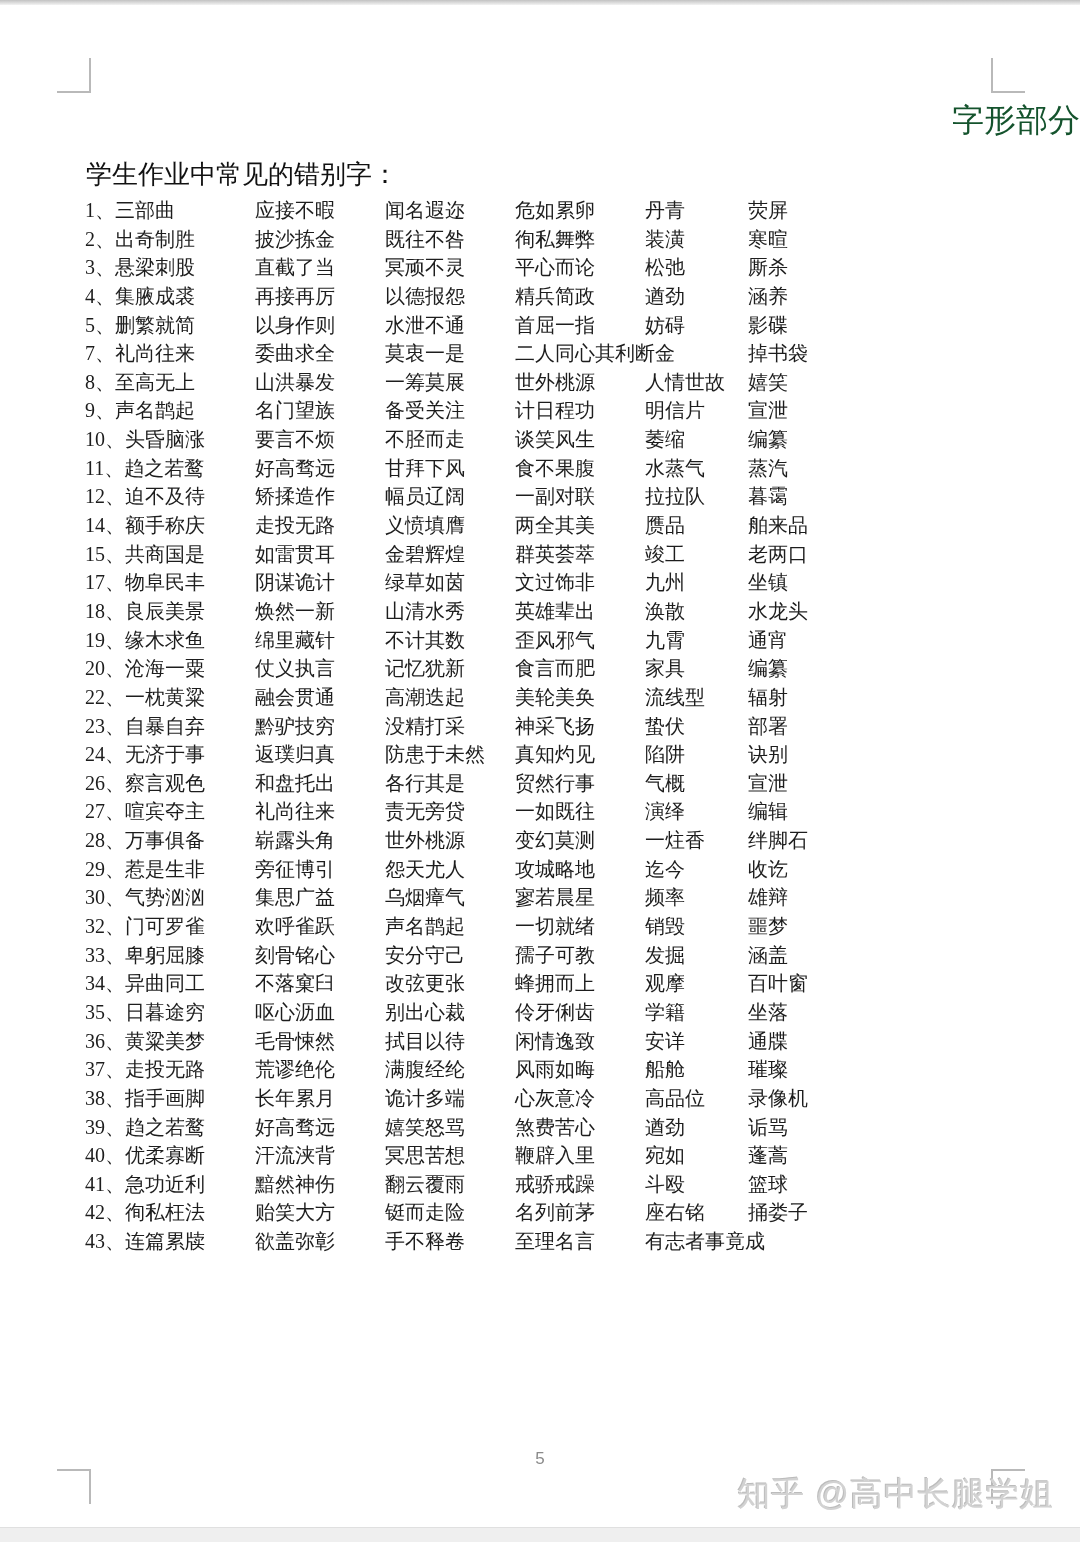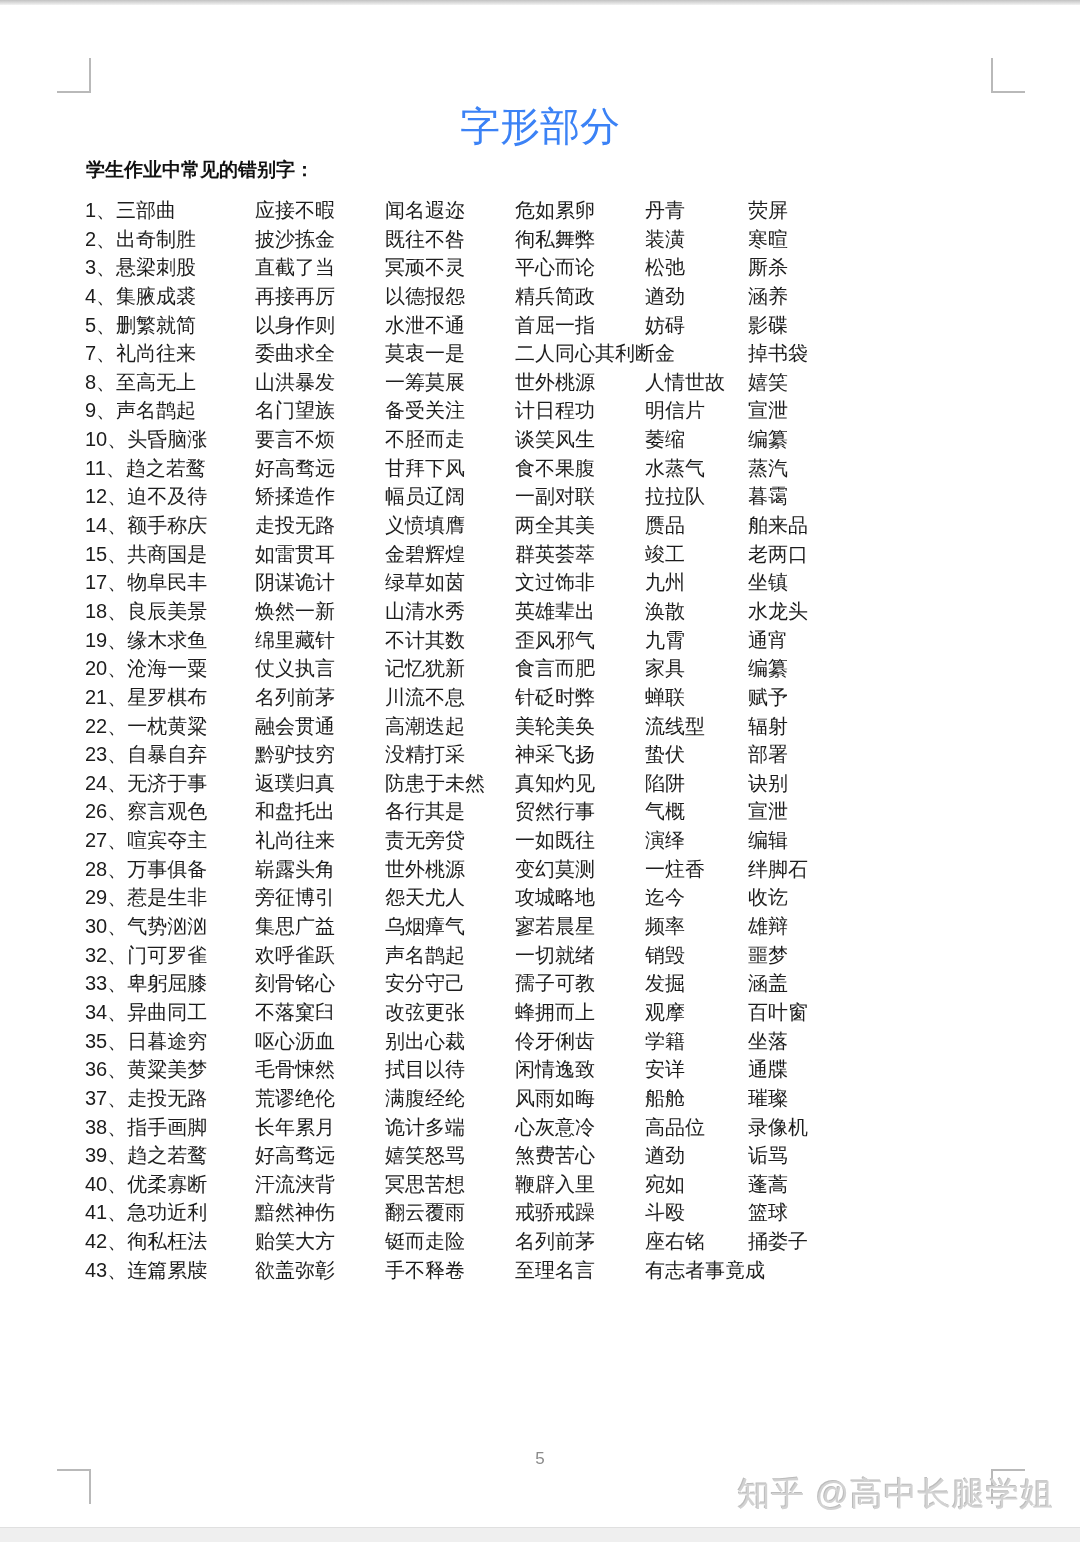--- a/index.html
+++ b/index.html
@@ -24,27 +24,27 @@
     position:absolute; width:32px; height:33px;
     border:0 solid #b9b9b9;
   }
   .crop.tl { left:57px;  top:58px;   border-right-width:2px; border-bottom-width:2px; }
   .crop.tr { left:991px; top:58px;   border-left-width:2px;  border-bottom-width:2px; }
   .crop.bl { left:57px;  top:1469px; border-right-width:2px; border-top-width:2px; }
   .crop.br { left:991px; top:1469px; border-left-width:2px;  border-top-width:2px; }
 
   .title {
     position:absolute; top:99px; left:0; width:100%;
-    text-align:center; font-size:40px; font-weight:400; color:#3b82f6;
+    text-align:right; font-size:32px; font-weight:400; color:#14532d;
   }
   .subtitle {
     position:absolute; top:157px; left:86px;
-    font-size:19px; font-weight:700; color:#111;
+    font-size:26px; font-weight:400; color:#111;
   }
-  .rows { position:absolute; top:196px; left:85px; right:12px; }
+  .rows { position:absolute; top:196px; left:85px; right:12px;font-family:Liberation Serif, serif; }
   .row {
     height:28.65px; line-height:28.65px;
     font-size:20px; white-space:nowrap;
   }
   .c { display:inline-block; vertical-align:top; white-space:nowrap; }
   .c0 { width:170px; }
   .c1 { width:130px; }
   .c2 { width:130px; }
   .c3 { width:130px; }
   .c4 { width:103px; }
@@ -85,21 +85,20 @@
       <div class="row"><span class="c c0">9、声名鹊起</span><span class="c c1">名门望族</span><span class="c c2">备受关注</span><span class="c c3">计日程功</span><span class="c c4">明信片</span><span class="c c5">宣泄</span></div>
       <div class="row"><span class="c c0">10、头昏脑涨</span><span class="c c1">要言不烦</span><span class="c c2">不胫而走</span><span class="c c3">谈笑风生</span><span class="c c4">萎缩</span><span class="c c5">编纂</span></div>
       <div class="row"><span class="c c0">11、趋之若鹜</span><span class="c c1">好高骛远</span><span class="c c2">甘拜下风</span><span class="c c3">食不果腹</span><span class="c c4">水蒸气</span><span class="c c5">蒸汽</span></div>
       <div class="row"><span class="c c0">12、迫不及待</span><span class="c c1">矫揉造作</span><span class="c c2">幅员辽阔</span><span class="c c3">一副对联</span><span class="c c4">拉拉队</span><span class="c c5">暮霭</span></div>
       <div class="row"><span class="c c0">14、额手称庆</span><span class="c c1">走投无路</span><span class="c c2">义愤填膺</span><span class="c c3">两全其美</span><span class="c c4">赝品</span><span class="c c5">舶来品</span></div>
       <div class="row"><span class="c c0">15、共商国是</span><span class="c c1">如雷贯耳</span><span class="c c2">金碧辉煌</span><span class="c c3">群英荟萃</span><span class="c c4">竣工</span><span class="c c5">老两口</span></div>
       <div class="row"><span class="c c0">17、物阜民丰</span><span class="c c1">阴谋诡计</span><span class="c c2">绿草如茵</span><span class="c c3">文过饰非</span><span class="c c4">九州</span><span class="c c5">坐镇</span></div>
       <div class="row"><span class="c c0">18、良辰美景</span><span class="c c1">焕然一新</span><span class="c c2">山清水秀</span><span class="c c3">英雄辈出</span><span class="c c4">涣散</span><span class="c c5">水龙头</span></div>
       <div class="row"><span class="c c0">19、缘木求鱼</span><span class="c c1">绵里藏针</span><span class="c c2">不计其数</span><span class="c c3">歪风邪气</span><span class="c c4">九霄</span><span class="c c5">通宵</span></div>
       <div class="row"><span class="c c0">20、沧海一粟</span><span class="c c1">仗义执言</span><span class="c c2">记忆犹新</span><span class="c c3">食言而肥</span><span class="c c4">家具</span><span class="c c5">编纂</span></div>
-      <div class="row"><span class="c c0">21、星罗棋布</span><span class="c c1">名列前茅</span><span class="c c2">川流不息</span><span class="c c3">针砭时弊</span><span class="c c4">蝉联</span><span class="c c5">赋予</span></div>
       <div class="row"><span class="c c0">22、一枕黄粱</span><span class="c c1">融会贯通</span><span class="c c2">高潮迭起</span><span class="c c3">美轮美奂</span><span class="c c4">流线型</span><span class="c c5">辐射</span></div>
       <div class="row"><span class="c c0">23、自暴自弃</span><span class="c c1">黔驴技穷</span><span class="c c2">没精打采</span><span class="c c3">神采飞扬</span><span class="c c4">蛰伏</span><span class="c c5">部署</span></div>
       <div class="row"><span class="c c0">24、无济于事</span><span class="c c1">返璞归真</span><span class="c c2">防患于未然</span><span class="c c3">真知灼见</span><span class="c c4">陷阱</span><span class="c c5">诀别</span></div>
       <div class="row"><span class="c c0">26、察言观色</span><span class="c c1">和盘托出</span><span class="c c2">各行其是</span><span class="c c3">贸然行事</span><span class="c c4">气概</span><span class="c c5">宣泄</span></div>
       <div class="row"><span class="c c0">27、喧宾夺主</span><span class="c c1">礼尚往来</span><span class="c c2">责无旁贷</span><span class="c c3">一如既往</span><span class="c c4">演绎</span><span class="c c5">编辑</span></div>
       <div class="row"><span class="c c0">28、万事俱备</span><span class="c c1">崭露头角</span><span class="c c2">世外桃源</span><span class="c c3">变幻莫测</span><span class="c c4">一炷香</span><span class="c c5">绊脚石</span></div>
       <div class="row"><span class="c c0">29、惹是生非</span><span class="c c1">旁征博引</span><span class="c c2">怨天尤人</span><span class="c c3">攻城略地</span><span class="c c4">迄今</span><span class="c c5">收讫</span></div>
       <div class="row"><span class="c c0">30、气势汹汹</span><span class="c c1">集思广益</span><span class="c c2">乌烟瘴气</span><span class="c c3">寥若晨星</span><span class="c c4">频率</span><span class="c c5">雄辩</span></div>
       <div class="row"><span class="c c0">32、门可罗雀</span><span class="c c1">欢呼雀跃</span><span class="c c2">声名鹊起</span><span class="c c3">一切就绪</span><span class="c c4">销毁</span><span class="c c5">噩梦</span></div>
       <div class="row"><span class="c c0">33、卑躬屈膝</span><span class="c c1">刻骨铭心</span><span class="c c2">安分守己</span><span class="c c3">孺子可教</span><span class="c c4">发掘</span><span class="c c5">涵盖</span></div>

